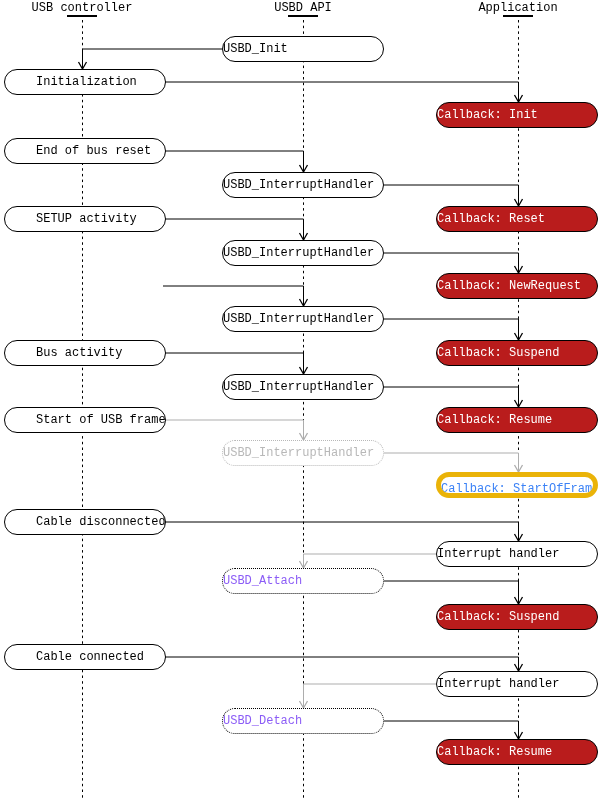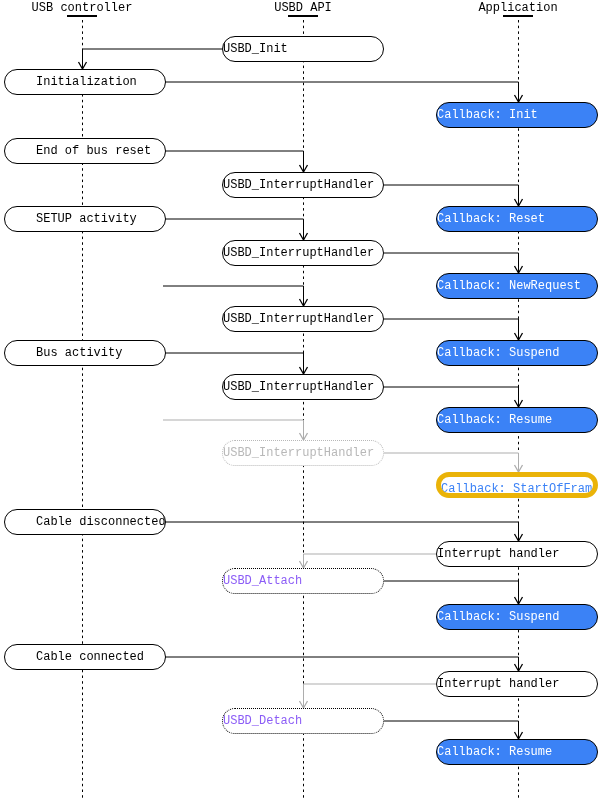--- a/index.html
+++ b/index.html
@@ -11,21 +11,21 @@
   .header{position:absolute;top:1px;width:180px;text-align:center;white-space:nowrap;}
   .hline{position:absolute;top:15px;width:30px;height:2px;background:#000;}
   .node{
     position:absolute;box-sizing:border-box;height:26px;line-height:24px;
     border:1px solid #000;border-radius:13px;background:#fff;
     white-space:nowrap;overflow:hidden;
   }
   .col-left{left:4px;width:162px;padding-left:31px;}
   .col-mid{left:222px;width:162px;}
   .col-right{left:436px;width:162px;}
-  .filled{background:#3b82f6;border-color:#000;color:#fff;}
+  .filled{background:#b91c1c;border-color:#000;color:#fff;}
   .dotted-gray{border:1px dotted #b8b8b8;color:#b8b8b8;}
   .dotted-black{border:1px dotted #000;color:#8b5cf6;}
   .gray-outline{border:5px solid #eab308;color:#3b82f6;}
 </style>
 </head>
 <body>
 
 <div id="stage">
 
   <svg id="wires" width="600" height="804" viewBox="0 0 600 804">
@@ -128,20 +128,21 @@
   <div class="node col-mid" style="top:306px">USBD_InterruptHandler</div>
   <div class="node col-mid" style="top:374px">USBD_InterruptHandler</div>
   <div class="node col-mid dotted-gray" style="top:440px">USBD_InterruptHandler</div>
   <div class="node col-mid dotted-black" style="top:568px">USBD_Attach</div>
   <div class="node col-mid dotted-black" style="top:708px">USBD_Detach</div>
 
   <div class="node col-left" style="top:69px">Initialization</div>
   <div class="node col-left" style="top:138px">End of bus reset</div>
   <div class="node col-left" style="top:206px">SETUP activity</div>
   <div class="node col-left" style="top:340px">Bus activity</div>
+  <div class="node col-left" style="top:407px">Start of USB frame</div>
   <div class="node col-left" style="top:509px">Cable disconnected</div>
   <div class="node col-left" style="top:644px">Cable connected</div>
 
   <div class="node col-right filled" style="top:102px">Callback: Init</div>
   <div class="node col-right filled" style="top:206px">Callback: Reset</div>
   <div class="node col-right filled" style="top:273px">Callback: NewRequest</div>
   <div class="node col-right filled" style="top:340px">Callback: Suspend</div>
   <div class="node col-right filled" style="top:407px">Callback: Resume</div>
   <div class="node col-right gray-outline" style="top:472px">Callback: StartOfFrame</div>
   <div class="node col-right" style="top:541px">Interrupt handler</div>

